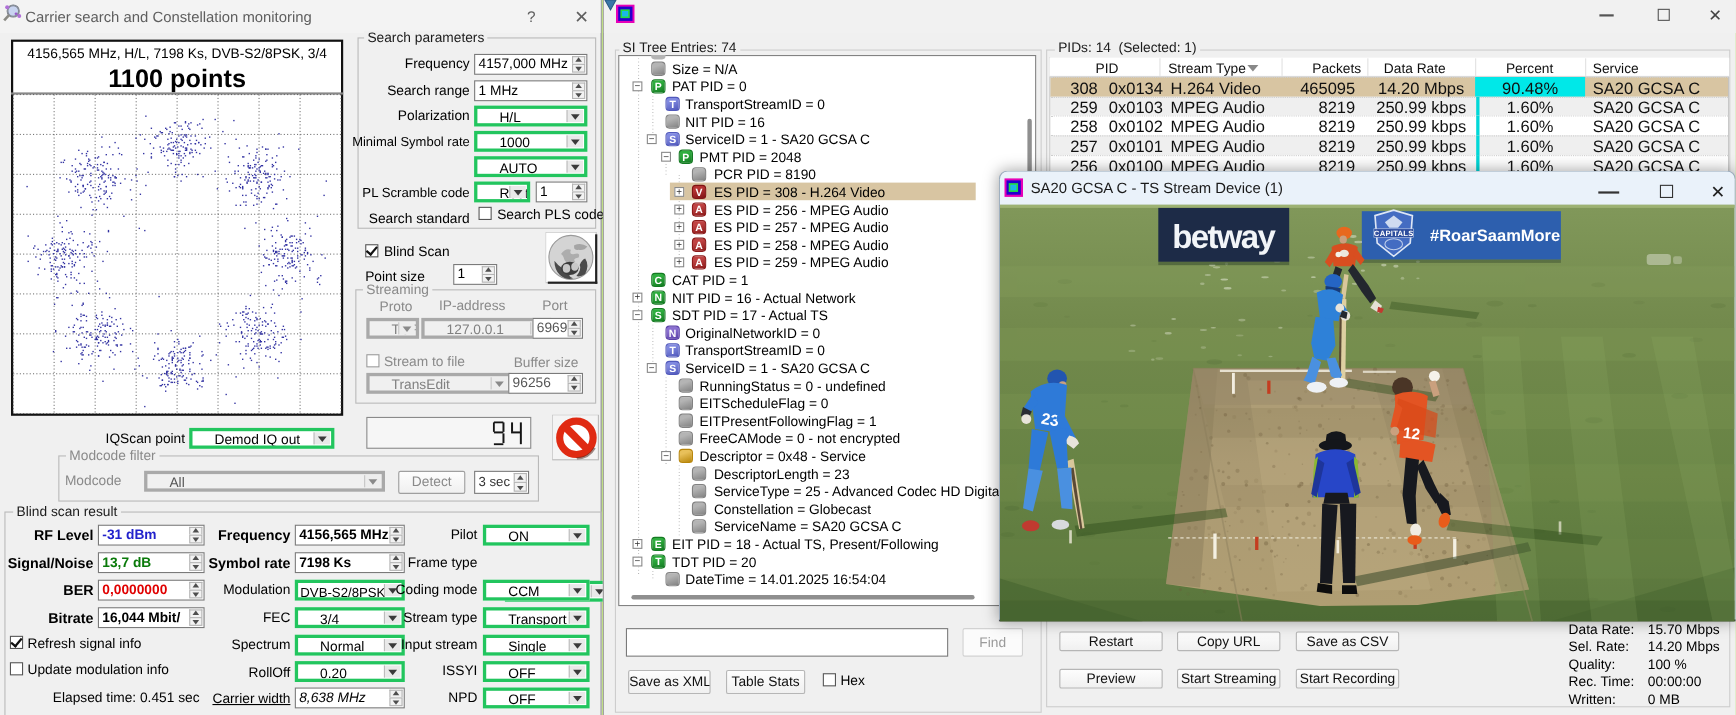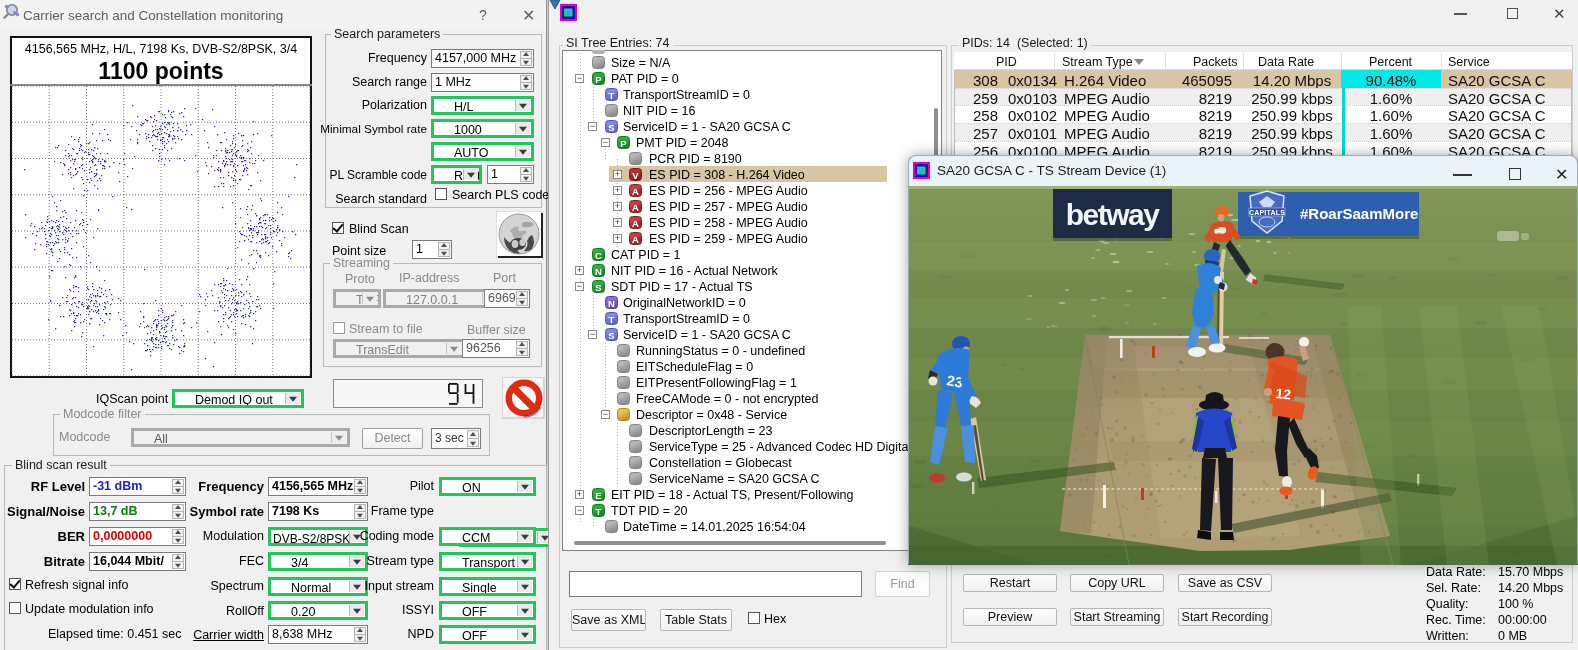--- a/index.html
+++ b/index.html
@@ -1417,21 +1417,21 @@
         </span></div>
       <div class="rlab" style="left:144px;top:529px;width:120px;">Modulation</div>
       <div class="combo " style="left:268px;top:527px;width:100px;height:19px;padding-left:2px;font-size:12px;line-height:16px">DVB-S2/8PSK<span class="cbtn"></span></div>
       <div class="rlab" style="left:144px;top:554px;width:120px;">FEC</div>
       <div class="combo " style="left:268px;top:552px;width:100px;height:19px;">3/4<span class="cbtn"></span></div>
       <div class="rlab" style="left:144px;top:579px;width:120px;">Spectrum</div>
       <div class="combo " style="left:268px;top:577px;width:100px;height:19px;">Normal<span class="cbtn"></span></div>
       <div class="rlab" style="left:144px;top:604px;width:120px;">RollOff</div>
       <div class="combo " style="left:268px;top:601px;width:100px;height:19px;">0.20<span class="cbtn"></span></div>
       <div class="rlab" style="left:144px;top:628px;width:120px;text-decoration:underline">Carrier width</div>
-      <div class="edit " style="left:268px;top:625px;width:100px;height:19px;">8,638 MHz<span class="spin">
+      <div class="edit " style="left:268px;top:625px;width:100px;height:19px;font-style:italic">8,638 MHz<span class="spin">
           <i class="up"></i>
           <i class="dn"></i>
         </span></div>
       <div class="rlab" style="left:314px;top:479px;width:120px;">Pilot</div>
       <div class="combo " style="left:439px;top:477px;width:97px;height:19px;">ON<span class="cbtn"></span></div>
       <div class="rlab" style="left:314px;top:504px;width:120px;">Frame type</div>
       <div class="combo " style="left:439px;top:528px;width:97px;height:19px;margin-left:20px;">Long<span class="cbtn"></span></div>
       <div class="rlab" style="left:314px;top:529px;width:120px;">Coding mode</div>
       <div class="combo " style="left:439px;top:527px;width:97px;height:19px;">CCM<span class="cbtn"></span></div>
       <div class="rlab" style="left:314px;top:554px;width:120px;">Stream type</div>

